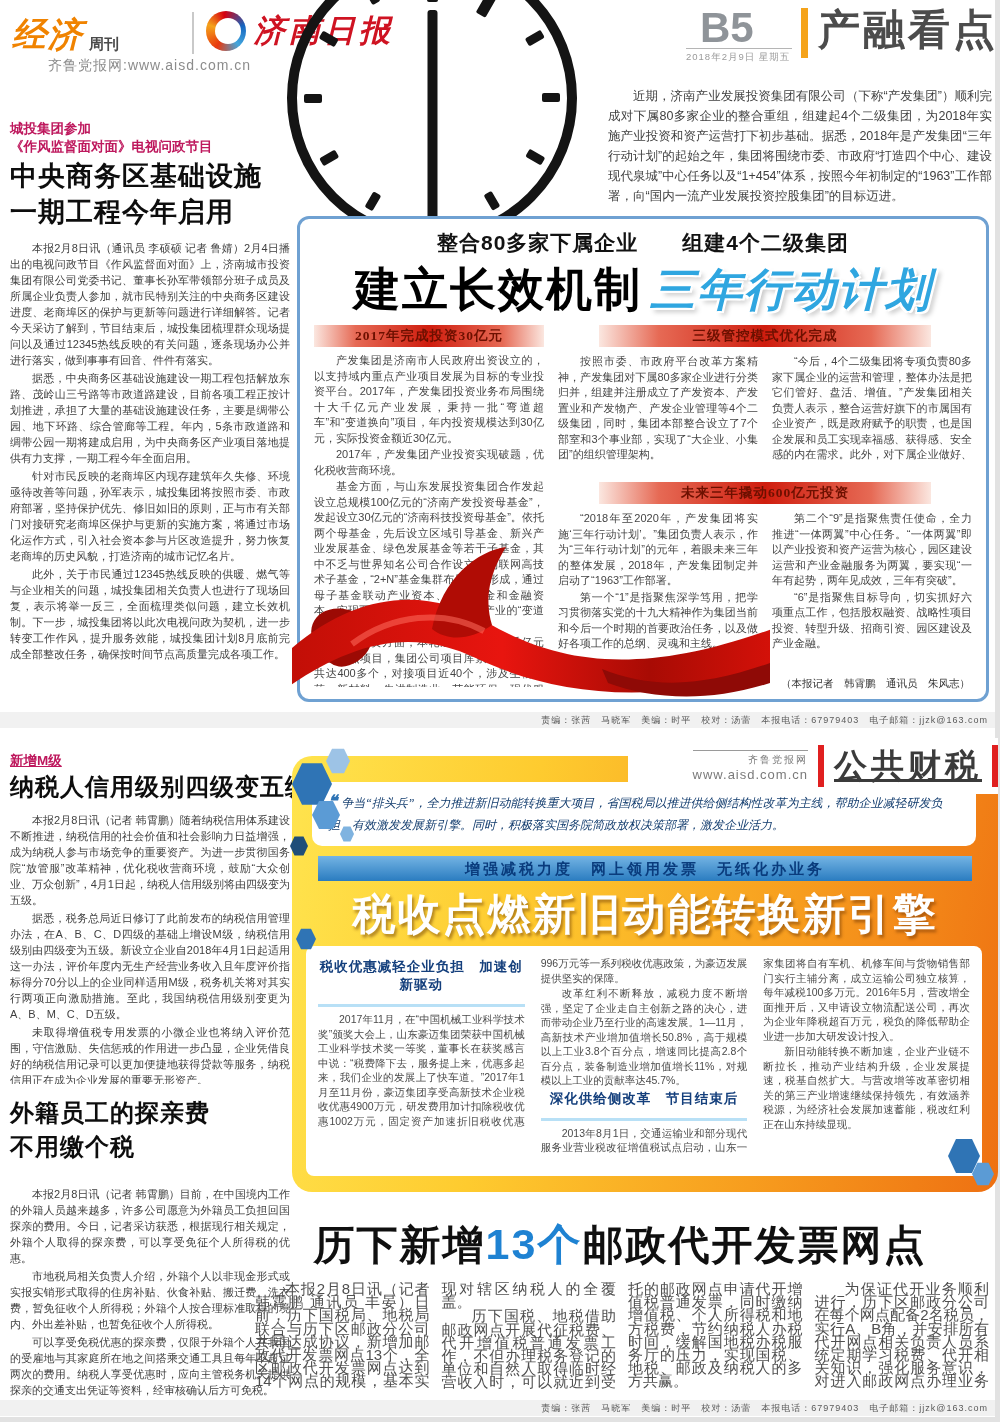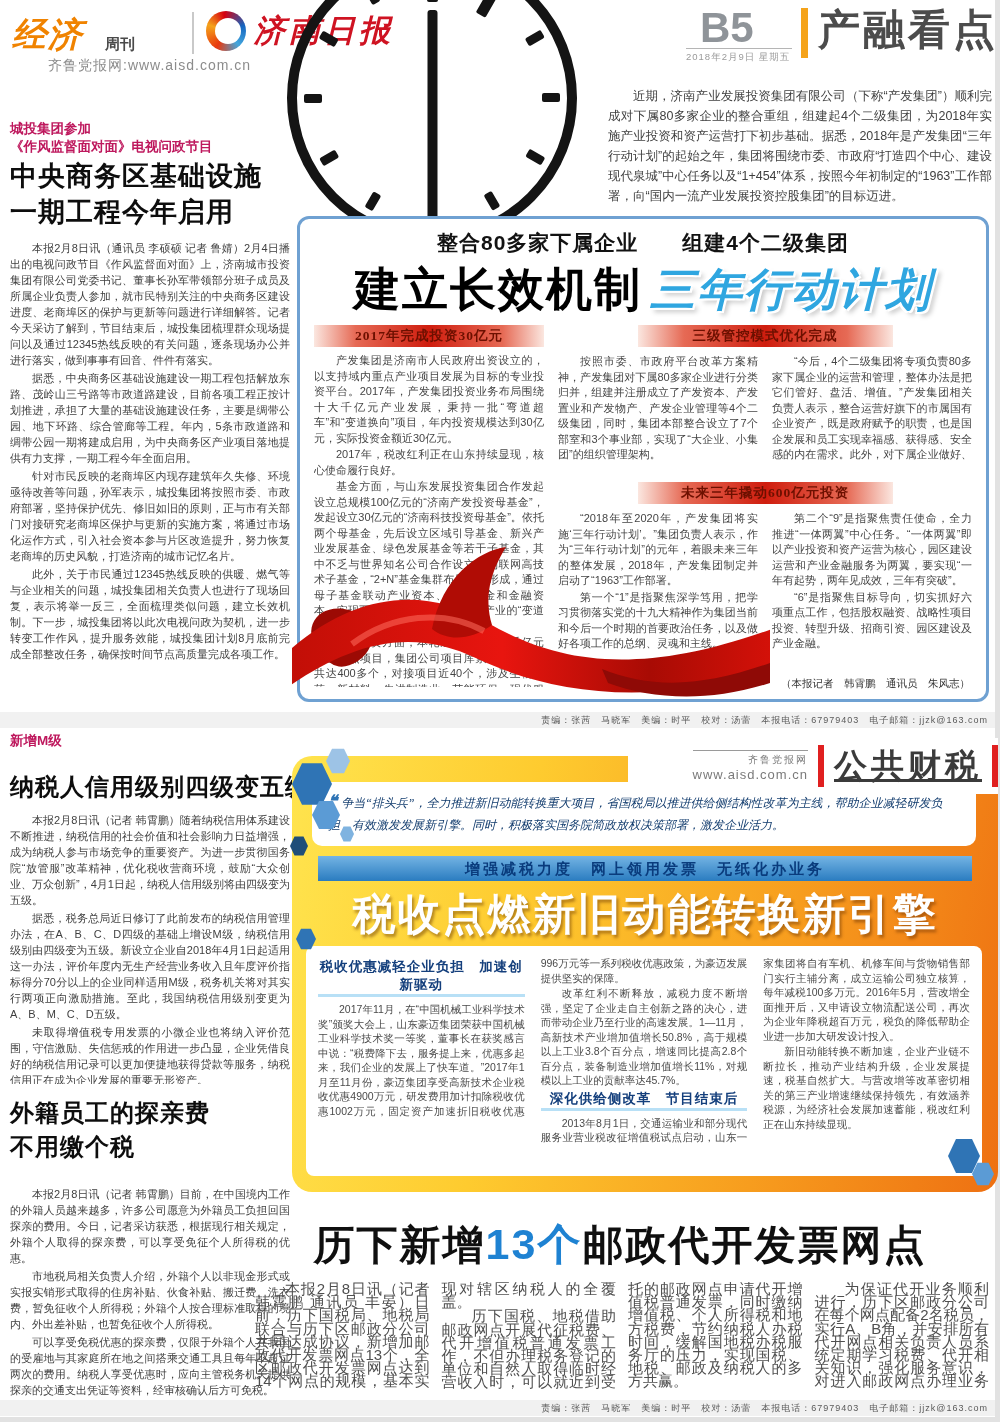--- a/index.html
+++ b/index.html
@@ -6,21 +6,21 @@
   #page{position:relative;width:1000px;height:1422px;margin:0 auto;background:#fff;
         font-family:"Liberation Sans","DejaVu Sans",sans-serif;overflow:hidden;color:#333;}
   .abs{position:absolute;}
   .serif{font-family:"Liberation Serif","DejaVu Serif",serif;}
   .edge-r{right:0;top:0;width:5px;height:100%;background:#e2e2e2;}
   .edge-b{left:0;top:1417px;width:100%;height:5px;background:#e2e2e2;}
 
   
   .logo-jj{left:12px;top:12px;display:flex;align-items:flex-end;}
   .logo-jj .big{font-size:34px;font-weight:bold;font-style:italic;color:#f08300;font-family:"Liberation Serif",serif;letter-spacing:2px;}
-  .logo-jj .small{font-size:15px;font-weight:bold;color:#4a4a4a;margin-left:21px;margin-bottom:4px;}
+  .logo-jj .small{font-size:15px;font-weight:bold;color:#4a4a4a;margin-left:5px;margin-bottom:4px;}
   .mast-div{left:192px;top:12px;width:2px;height:42px;background:#c9c9c9;}
   .logo-jn{left:206px;top:10px;display:flex;align-items:center;}
   .swirl{position:relative;width:40px;height:40px;border-radius:50%;
          background:conic-gradient(from 210deg,#e8380d,#f5a31a 22%,#d7000f 40%,#1565c0 62%,#43a6dd 80%,#e8380d);}
   .swirl::after{content:"";position:absolute;left:9px;top:7px;right:5px;bottom:7px;background:#fff;border-radius:50%;}
   .logo-jn .nm{font-size:31px;font-weight:bold;font-style:italic;color:#cf1322;font-family:"Liberation Serif",serif;letter-spacing:4px;margin-left:8px;}
   .site-lbl{left:48px;top:57px;font-size:14px;color:#8c8c8c;letter-spacing:1px;}
   .b5{left:700px;top:4px;font-size:42px;font-weight:bold;color:#8f9499;}
   .b5-rule{left:686px;top:48px;width:106px;height:1px;background:#b5b5b5;}
   .date{left:686px;top:51px;font-size:9.5px;color:#9a9a9a;letter-spacing:1px;}
@@ -39,21 +39,21 @@
   .m-kicker{left:0;top:10px;width:100%;text-align:center;font-size:21px;font-weight:bold;color:#121212;letter-spacing:1px;}
   .m-titles{left:0;top:40px;width:100%;display:flex;justify-content:center;align-items:baseline;gap:8px;}
   .m-title-b{font-size:46px;font-weight:900;color:#000;letter-spacing:2px;}
   .m-title-blue{font-size:45px;font-weight:900;font-style:italic;color:#2fa6e0;letter-spacing:2px;
     text-shadow:-2px -2px 0 #fff,2px -2px 0 #fff,-2px 2px 0 #fff,2px 2px 0 #fff,4px 4px 5px rgba(0,0,0,.25);}
   .redbar{height:22px;line-height:22px;text-align:center;font-size:13.5px;font-weight:bold;color:#6d1000;
     background:linear-gradient(90deg,#fbe7e0,#e66a55 18%,#cf1d0e 50%,#e66a55 82%,#fbe7e0);
     font-family:"Liberation Serif",serif;letter-spacing:1px;}
   .m-col1{left:14px;top:106px;width:230px;height:362px;overflow:hidden;z-index:1;}
   .m-right{left:258px;top:106px;width:414px;z-index:1;}
-  .m-right .redbar{width:255px;margin:0 auto;}
+  .m-right .redbar{width:332px;margin:0 auto;}
   .flow2{column-count:2;column-gap:14px;overflow:hidden;margin-top:7px;}
   .bodytxt{font-size:11px;line-height:15.5px;color:#454545;text-align:justify;}
   .bodytxt p{margin:0 0 1px;text-indent:2em;}
   .m-byline{right:16px;bottom:8px;font-size:10.5px;color:#333;z-index:7;background:#fff;}
   .ribbon{left:-8px;bottom:-10px;width:478px;height:172px;z-index:5;pointer-events:none;}
 
   
   .foot{left:0;width:1000px;height:16px;background:#f1f1f1;font-size:9px;color:#5a5a5a;
         line-height:16px;text-align:right;padding-right:12px;box-sizing:border-box;letter-spacing:1px;}
 
@@ -78,21 +78,21 @@
      padding:7px 16px 0 16px;box-sizing:border-box;}
   .quote-box .q{color:#2f74b5;font-size:17px;font-weight:bold;margin-right:4px;}
   .quote-txt{font-size:12px;font-style:italic;color:#123c6e;line-height:1.55;font-family:"Liberation Serif",serif;text-align:justify;}
   .blue-strip{left:318px;top:856px;width:654px;height:25px;z-index:2;line-height:25px;text-align:center;
      background:linear-gradient(180deg,#74b4e4,#2a7cc0);font-size:15px;font-weight:bold;color:#0a3c7d;letter-spacing:3px;}
   .tax-headline{left:300px;top:886px;width:690px;z-index:2;text-align:center;font-size:43px;font-weight:900;color:#fff;
      letter-spacing:2px;text-shadow:2px 3px 3px rgba(90,40,0,.45);}
   .tax-box{left:306px;top:946px;width:676px;height:230px;background:#fff;border-radius:8px;z-index:2;
      padding:10px 12px;box-sizing:border-box;column-count:3;column-gap:16px;overflow:hidden;}
   .t-sub{font-size:13.5px;font-weight:bold;color:#143f7c;text-align:center;margin:2px 0 5px;
-     border-bottom:3px solid #b8e0f6;padding-bottom:0;letter-spacing:1px;}
+     border-bottom:3px solid #b8e0f6;padding-bottom:10px;letter-spacing:1px;}
   .t-body{font-size:10.5px;line-height:14.5px;color:#4a4a4a;text-align:justify;}
   .t-body p{margin:0 0 1px;text-indent:2em;}
 
   
   .bt-title{left:250px;top:1216px;width:740px;text-align:center;font-weight:bold;letter-spacing:2px;}
   .bt-title .blk{font-family:"Liberation Serif",serif;font-size:41px;color:#0f0f0f;}
   .bt-title .num{font-size:43px;color:#1e82d2;font-weight:900;}
   .bt-body{left:255px;top:1282px;width:734px;height:112px;column-count:4;column-gap:12px;
      font-size:15px;line-height:13.2px;color:#4f4f4f;text-align:justify;overflow:hidden;}
   .bt-body p{margin:0 0 1px;text-indent:2em;}
@@ -145,21 +145,21 @@
     <div class="abs m-kicker">整合80多家下属企业　　组建4个二级集团</div>
     <div class="abs m-titles">
       <span class="m-title-b serif">建立长效机制</span>
       <span class="m-title-blue serif">三年行动计划</span>
     </div>
 
     <div class="abs m-col1">
       <div class="redbar">2017年完成投资30亿元</div>
       <div class="bodytxt" style="margin-top:6px;">
           <p>产发集团是济南市人民政府出资设立的，以支持域内重点产业项目发展为目标的专业投资平台。2017年，产发集团投资业务布局围绕十大千亿元产业发展，秉持一批“弯道超车”和“变道换向”项目，年内投资规模达到30亿元，实际投资金额近30亿元。</p>
-          <p>2017年，税改红利正在山东持续显现，核心使命履行良好。</p>
+          <p>2017年，产发集团产业投资实现破题，优化税收营商环境。</p>
           <p>基金方面，与山东发展投资集团合作发起设立总规模100亿元的“济南产发投资母基金”，发起设立30亿元的“济南科技投资母基金”。依托两个母基金，先后设立区域引导基金、新兴产业发展基金、绿色发展基金等若干子基金，其中不乏与世界知名公司合作设立的物联网高技术子基金，“2+N”基金集群布局基本形成，通过母子基金联动产业资本、私募基金和金融资本，实现两次放大，促成了前瞻性产业的“变道换向”和传统优势产业的“弯道超车”。</p>
           <p>产业投资方面，本轮遴选投资十大千亿元产业重点项目，集团公司项目库累计储备项目共达400多个，对接项目近40个，涉及生物医药、新材料、先进制造业、节能环保、现代服务业等多个行业。</p>
         </div>
     </div>
 
     <div class="abs m-right">
       <div class="redbar">三级管控模式优化完成</div>
       <div class="flow2 bodytxt" style="height:118px;">
           <p>按照市委、市政府平台改革方案精神，产发集团对下属80多家企业进行分类归并，组建并注册成立了产发资本、产发置业和产发物产、产发企业管理等4个二级集团，同时，集团本部整合设立了7个部室和3个事业部，实现了“大企业、小集团”的组织管理架构。</p>
           <p>“今后，4个二级集团将专项负责80多家下属企业的运营和管理，整体办法是把它们管好、盘活、增值。”产发集团相关负责人表示，整合运营好旗下的市属国有企业资产，既是政府赋予的职责，也是国企发展和员工实现幸福感、获得感、安全感的内在需求。此外，对下属企业做好、做强、做大、做优，又可以为银行争取更多的资金支持，更快更好地进行产业投资，实现集团良性运转，这是一项相辅相成的工作。</p>
@@ -197,21 +197,21 @@
   <div class="abs kick" style="left:10px;top:138px;">《作风监督面对面》电视问政节目</div>
   <div class="abs l-title serif" style="left:10px;top:160px;">中央商务区基础设施</div>
   <div class="abs l-title serif" style="left:10px;top:196px;">一期工程今年启用</div>
   <div class="abs l-body" style="left:10px;top:240px;height:462px;">
       <p>本报2月8日讯（通讯员 李硕硕 记者 鲁婧）2月4日播出的电视问政节目《作风监督面对面》上，济南城市投资集团有限公司党委书记、董事长孙军带领部分班子成员及所属企业负责人参加，就市民特别关注的中央商务区建设进度、老商埠区的保护与更新等问题进行详细解答。记者今天采访了解到，节目结束后，城投集团梳理群众现场提问以及通过12345热线反映的有关问题，逐条现场办公并进行落实，做到事事有回音、件件有落实。</p>
       <p>据悉，中央商务区基础设施建设一期工程包括解放东路、茂岭山三号路等市政道路建设，目前各项工程正按计划推进，承担了大量的基础设施建设任务，主要是绸带公园、地下环路、综合管廊等工程。年内，5条市政道路和绸带公园一期将建成启用，为中央商务区产业项目落地提供有力支撑，一期工程今年全面启用。</p>
       <p>针对市民反映的老商埠区内现存建筑年久失修、环境亟待改善等问题，孙军表示，城投集团将按照市委、市政府部署，坚持保护优先、修旧如旧的原则，正与市有关部门对接研究老商埠区保护与更新的实施方案，将通过市场化运作方式，引入社会资本参与片区改造提升，努力恢复老商埠的历史风貌，打造济南的城市记忆名片。</p>
       <p>此外，关于市民通过12345热线反映的供暖、燃气等与企业相关的问题，城投集团相关负责人也进行了现场回复，表示将举一反三，全面梳理类似问题，建立长效机制。下一步，城投集团将以此次电视问政为契机，进一步转变工作作风，提升服务效能，城投集团计划8月底前完成全部整改任务，确保按时间节点高质量完成各项工作。</p>
     </div>
 
-  <div class="abs kick" style="left:10px;top:732px;">新增M级</div>
+  <div class="abs kick" style="left:10px;top:752px;text-decoration:underline;">新增M级</div>
   <div class="abs l-title2 serif" style="left:10px;top:772px;">纳税人信用级别四级变五级</div>
   <div class="abs l-body" style="left:10px;top:812px;height:272px;">
       <p>本报2月8日讯（记者 韩霄鹏）随着纳税信用体系建设不断推进，纳税信用的社会价值和社会影响力日益增强，成为纳税人参与市场竞争的重要资产。为进一步贯彻国务院“放管服”改革精神，优化税收营商环境，鼓励“大众创业、万众创新”，4月1日起，纳税人信用级别将由四级变为五级。</p>
       <p>据悉，税务总局近日修订了此前发布的纳税信用管理办法，在A、B、C、D四级的基础上增设M级，纳税信用级别由四级变为五级。新设立企业自2018年4月1日起适用这一办法，评价年度内无生产经营业务收入且年度评价指标得分70分以上的企业同样适用M级，税务机关将对其实行两项正向激励措施。至此，我国纳税信用级别变更为A、B、M、C、D五级。</p>
       <p>未取得增值税专用发票的小微企业也将纳入评价范围，守信激励、失信惩戒的作用进一步凸显，企业凭借良好的纳税信用记录可以更加便捷地获得贷款等服务，纳税信用正在成为企业发展的重要无形资产。</p>
     </div>
 
   <div class="abs l-title2 serif" style="left:10px;top:1098px;">外籍员工的探亲费</div>
   <div class="abs l-title2 serif" style="left:10px;top:1132px;">不用缴个税</div>
   <div class="abs l-body" style="left:10px;top:1186px;height:228px;">

